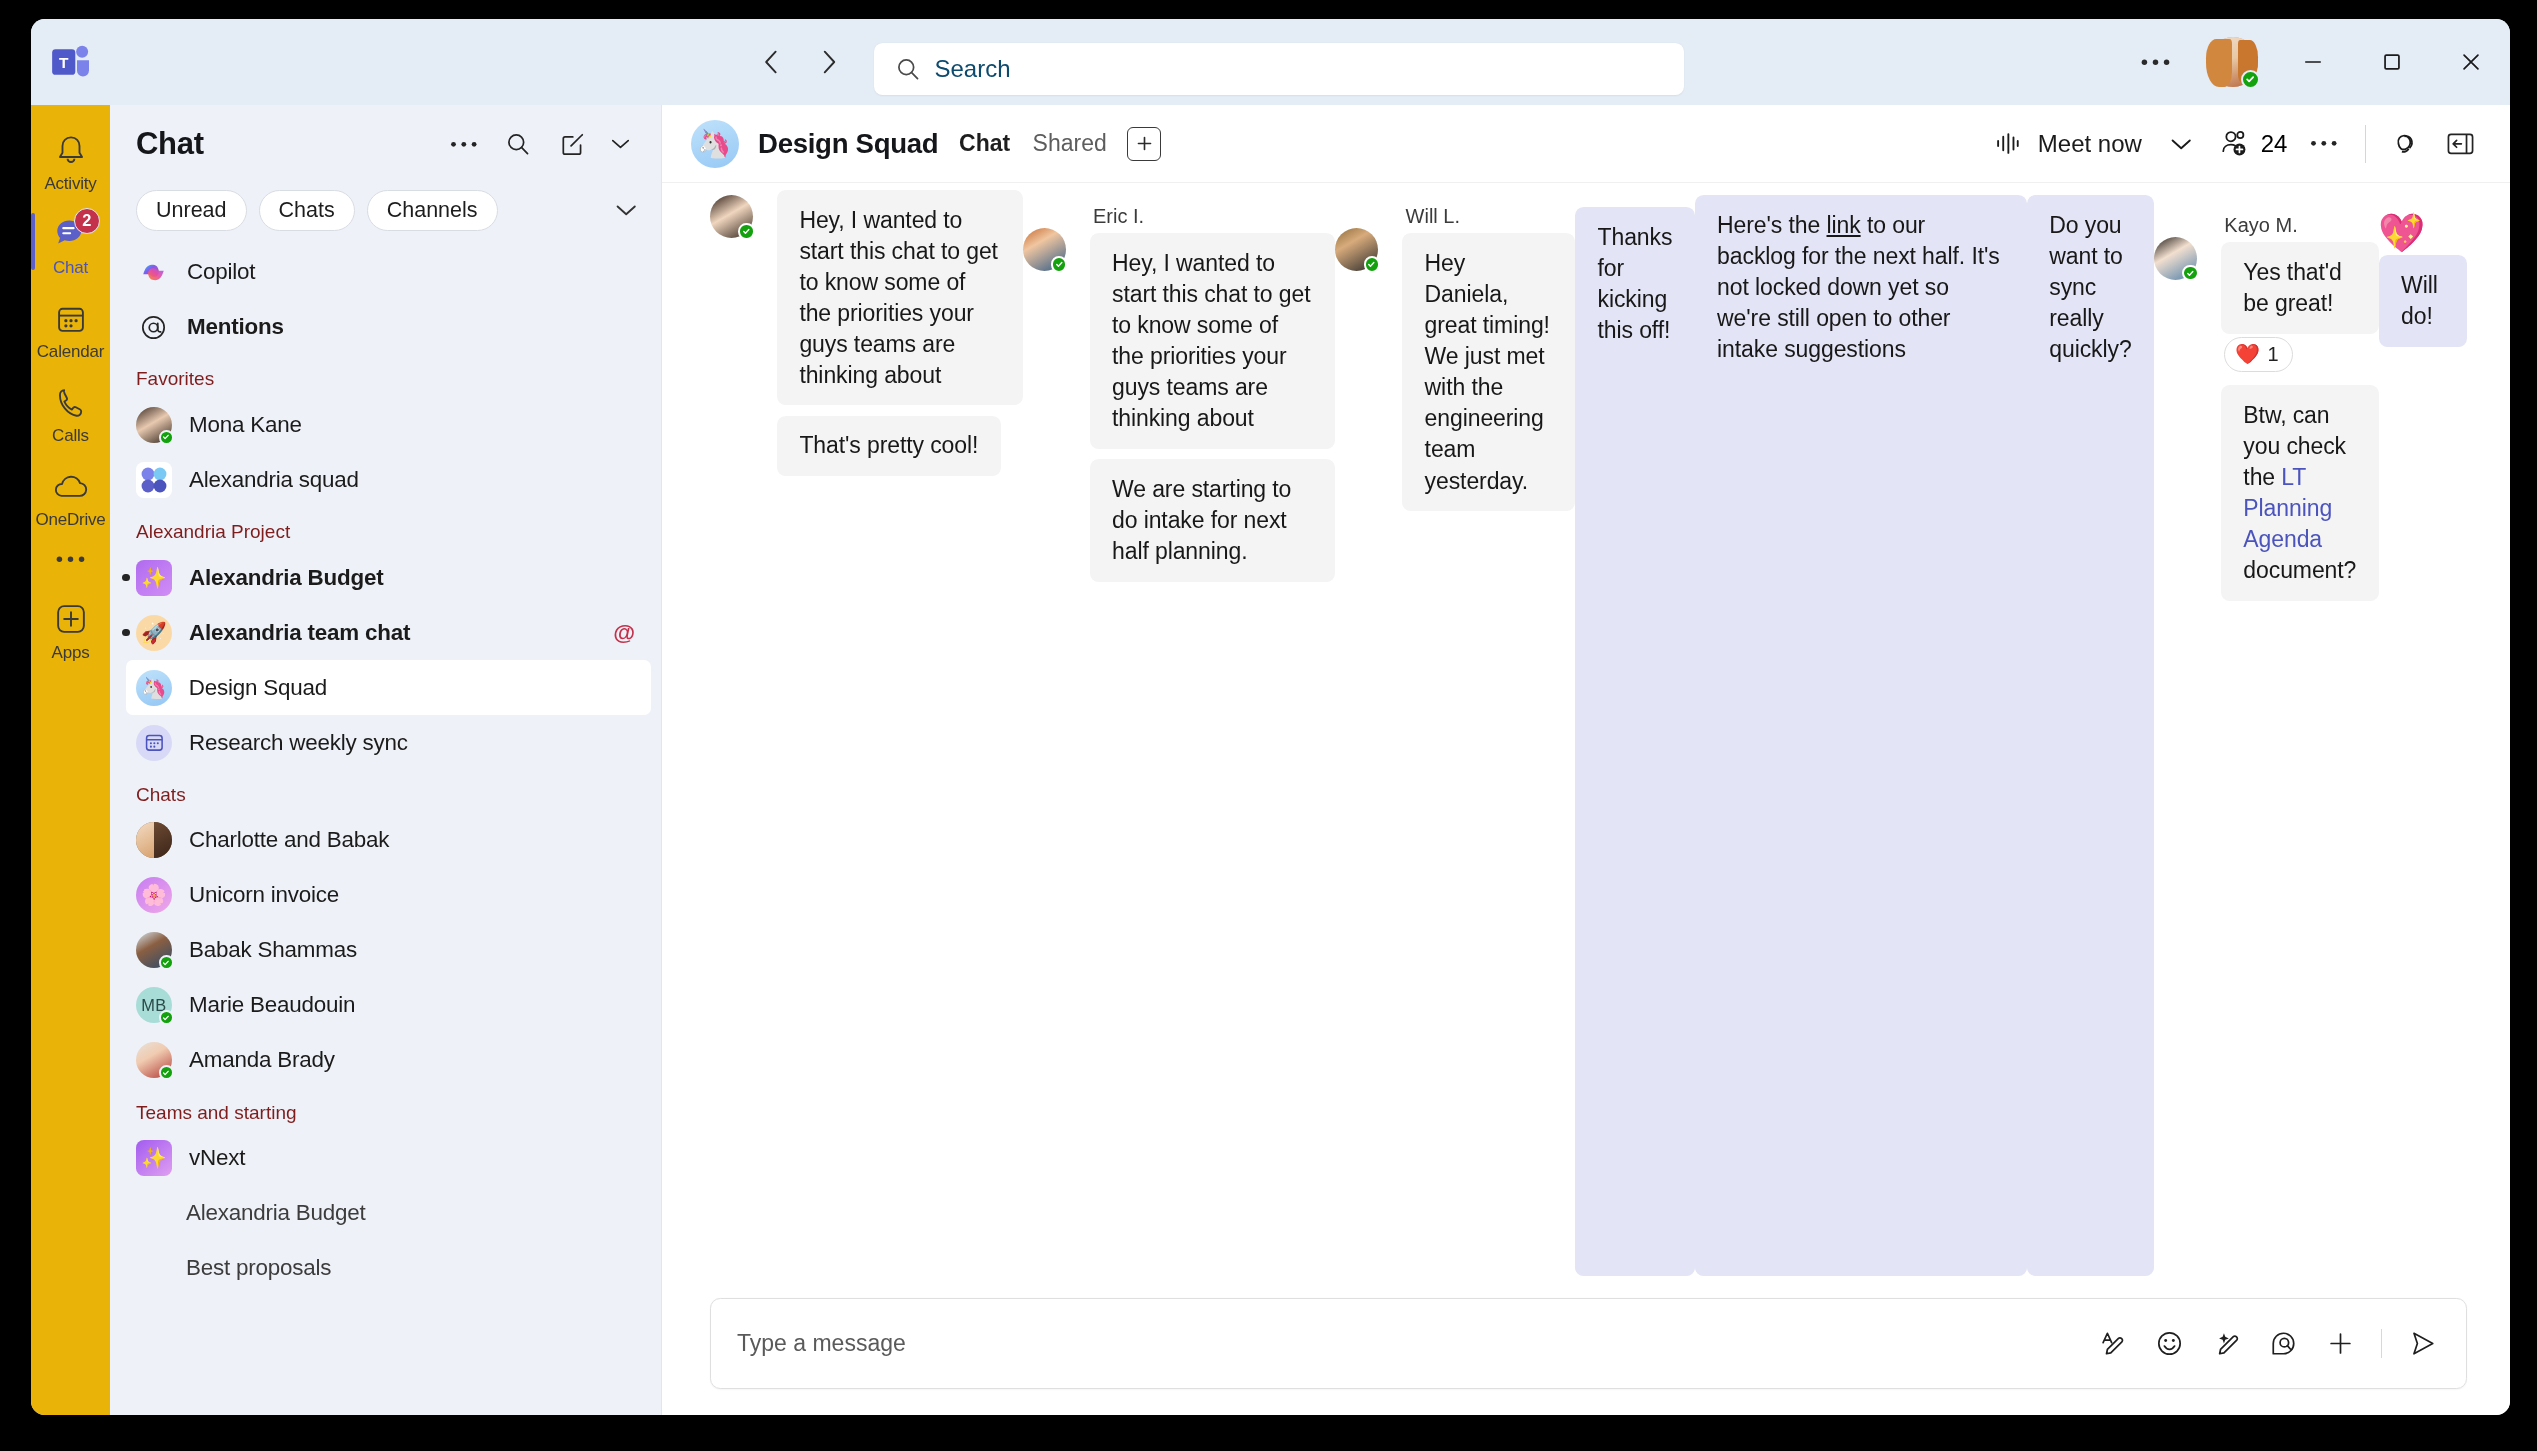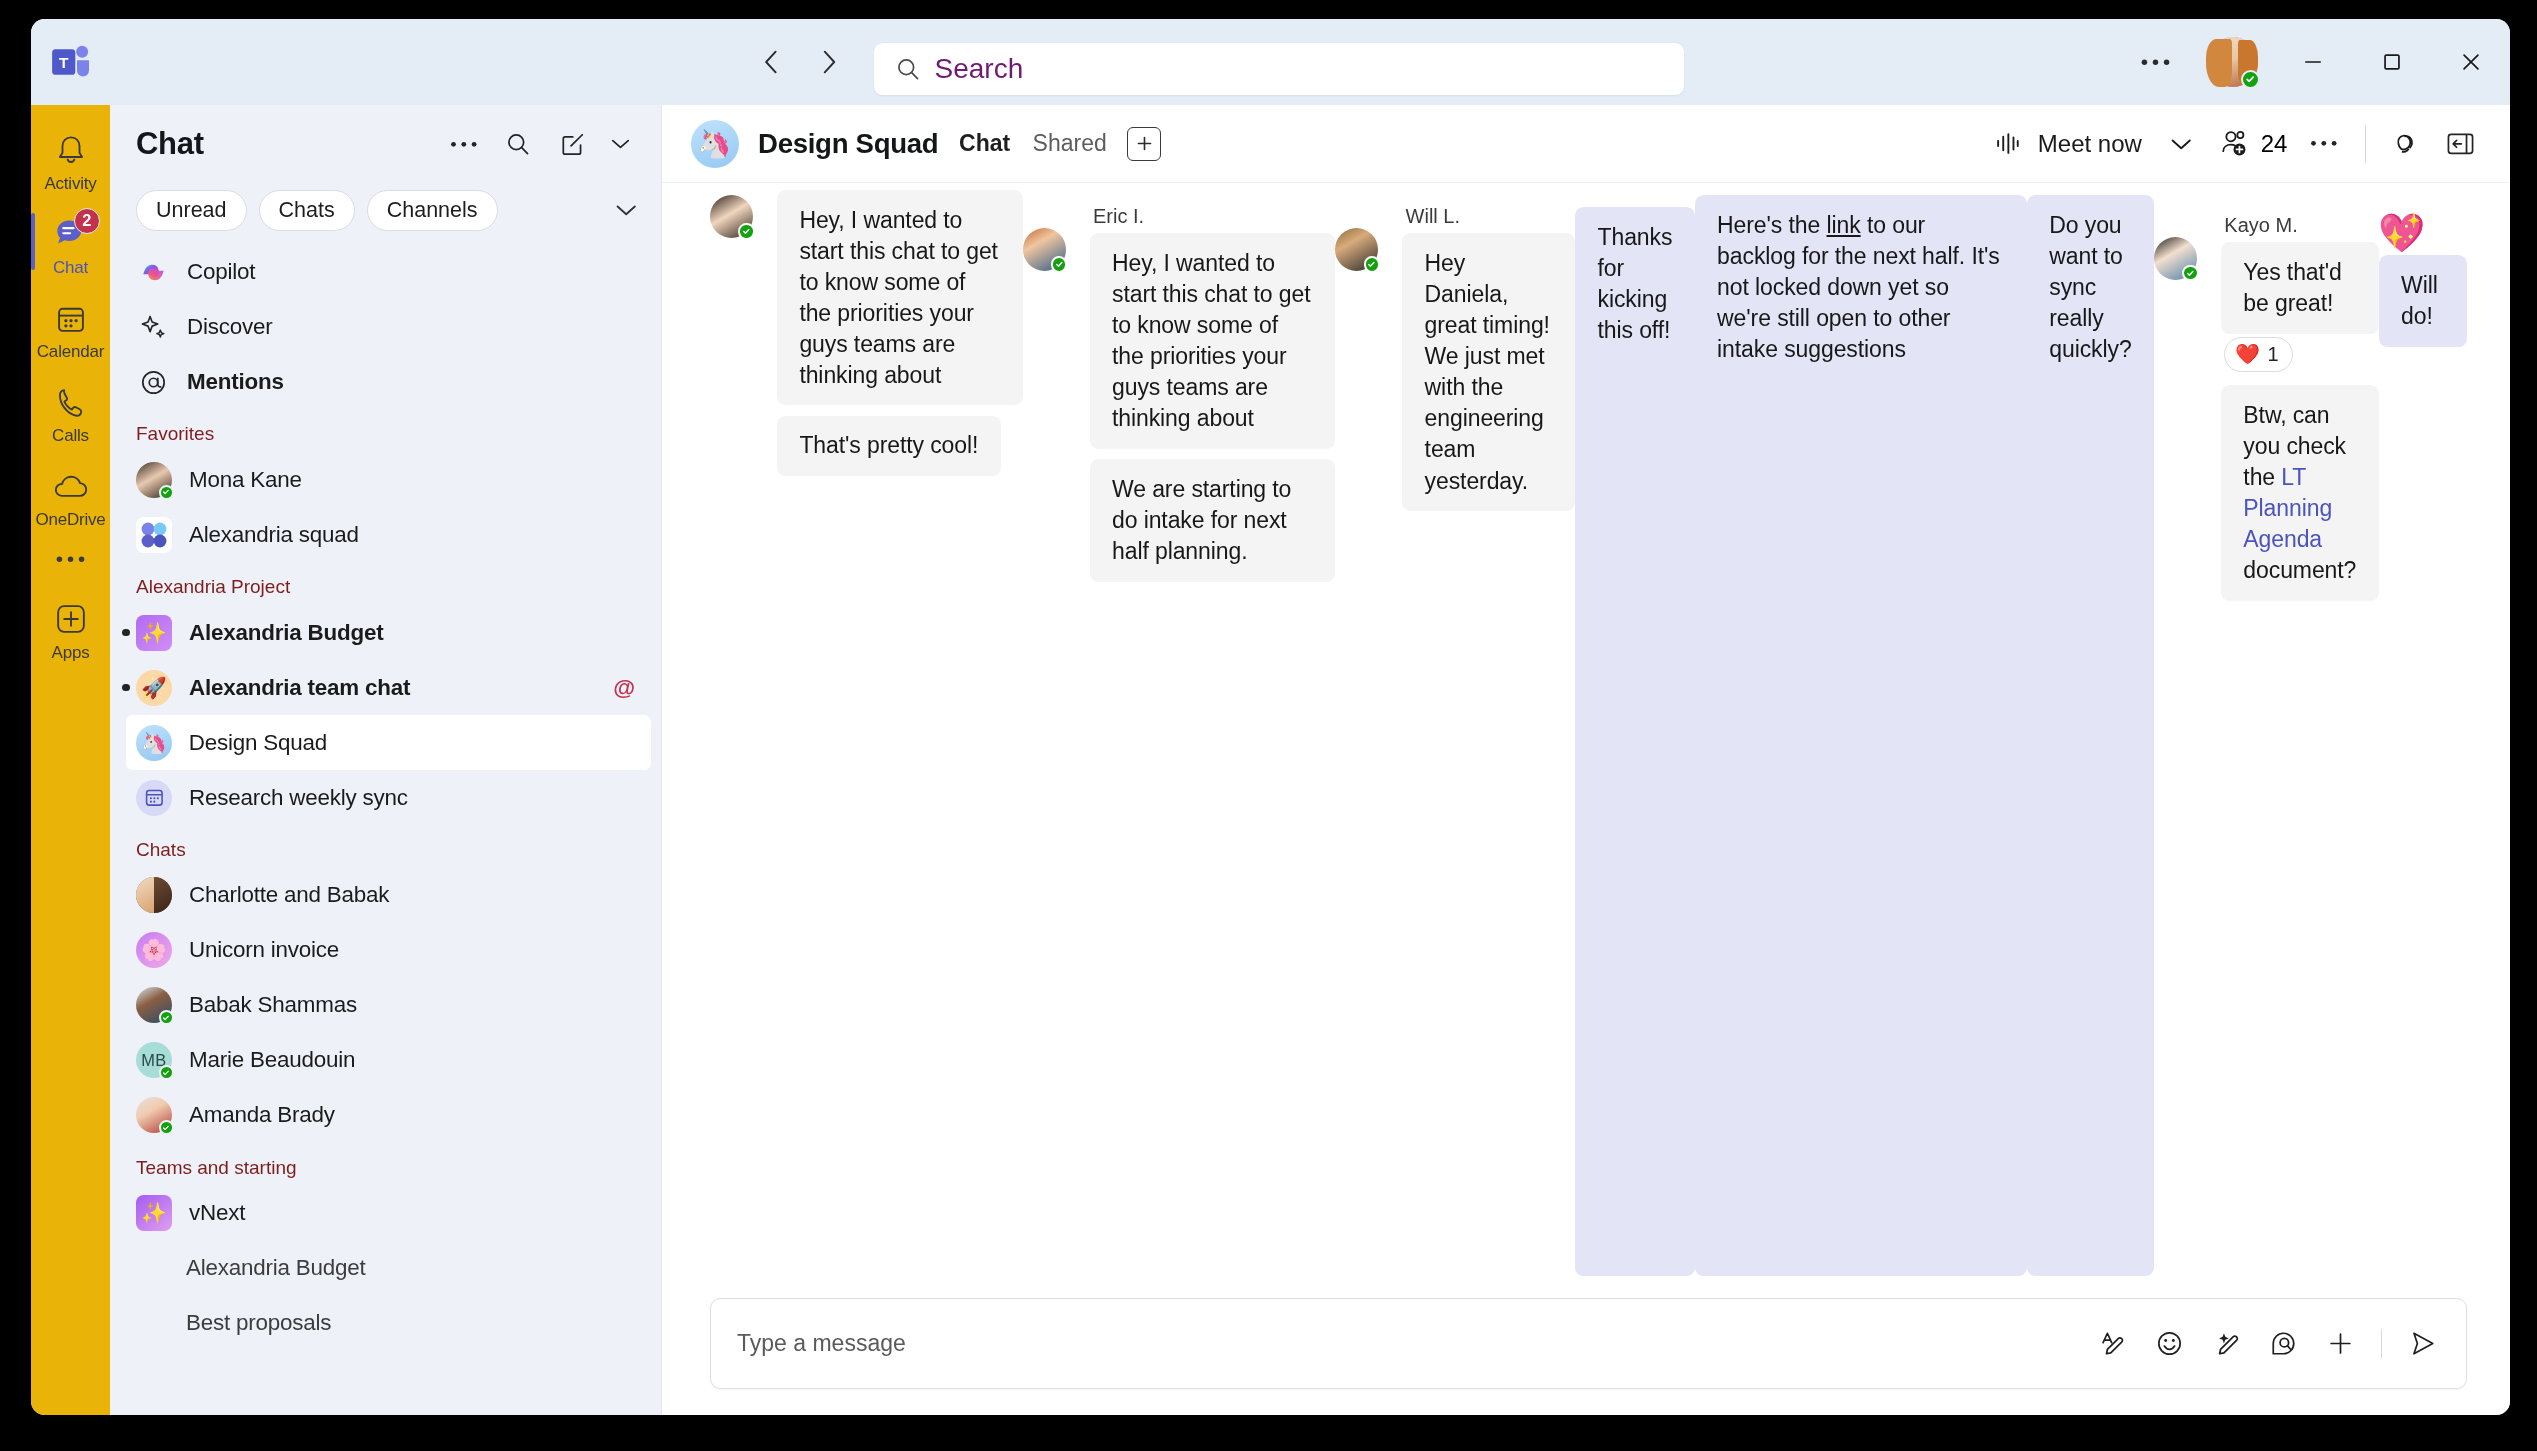--- a/index.html
+++ b/index.html
@@ -52,21 +52,21 @@
     left: 843px; top: 24px;
     width: 810px; height: 52px;
     background: #fff;
     border-radius: 8.6px;
     display: flex; align-items: center;
     padding: 0 20.7px;
     gap: 13.8px;
     box-shadow: 0 0.9px 1.7px rgba(0,0,0,.06);
   }
   .searchbar .ph {
-    font-size: 28px; color: #701a75;
+    font-size: 24px; color: #0c4a6e;
   }
   .tb-right {
     position: absolute; right: 0; top: 0; height: 86px;
     display: flex; align-items: center;
   }
   .tb-dots { padding: 0 22.4px; color:#333; }
   .avatar-top {
     width: 50px; height: 50px; border-radius: 50%;
     position: relative;
     margin: 0 15.5px;
@@ -505,29 +505,20 @@
                       <stop offset="1" stop-color="#9a5bf2"></stop>
                   </linearGradient>
                 </defs>
                 <path d="M5 19c2-7 5-11 10-11s7 2 8 6-1 8-5 8-5-3-8-3z" fill="url(#cp1)"></path>
                 <path d="M29 15c-2 7-5 11-10 11s-7-2-8-6 1-8 5-8 5 3 8 3z" fill="url(#cp2)" opacity=".92"></path>
               </svg>
             </span>
             <span class="list-label">Copilot</span>
           </div>
 
-          <div class="list-row">
-            <span class="ic">
-              <svg width="29" height="29" viewBox="0 0 34 34">
-                <path d="M13 4l2.4 6.6L22 13l-6.6 2.4L13 22l-2.4-6.6L4 13l6.6-2.4z" fill="none" stroke="#242424" stroke-width="1.9" stroke-linejoin="round"></path>
-                <path d="M25 20l1.1 3 3 1.1-3 1.1-1.1 3-1.1-3-3-1.1 3-1.1z" fill="none" stroke="#242424" stroke-width="1.7" stroke-linejoin="round"></path>
-              </svg>
-            </span>
-            <span class="list-label">Discover</span>
-          </div>
 
           <div class="list-row bold">
             <span class="ic">
               <svg width="29" height="29" viewBox="0 0 34 34">
                 <circle cx="17" cy="17" r="12.5" fill="none" stroke="#242424" stroke-width="2"></circle>
                 <circle cx="17" cy="17" r="5" fill="none" stroke="#242424" stroke-width="2"></circle>
                 <path d="M22 12v7c0 2.2 1.6 3.5 3.4 3.2" fill="none" stroke="#242424" stroke-width="2" stroke-linecap="round"></path>
               </svg>
             </span>
             <span class="list-label">Mentions</span>

